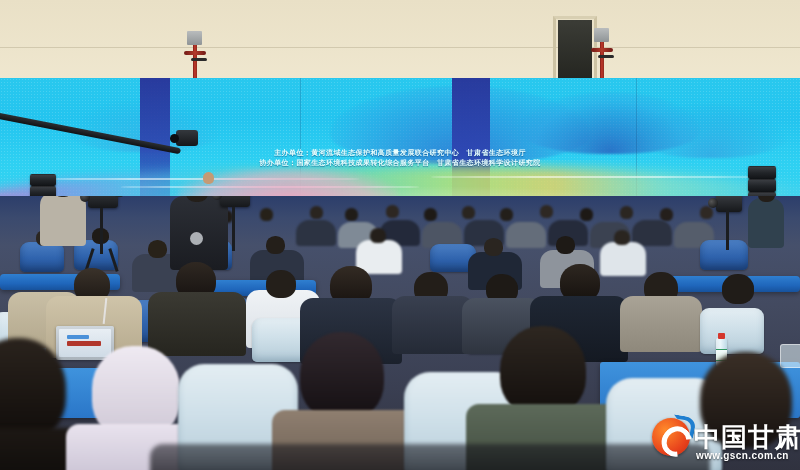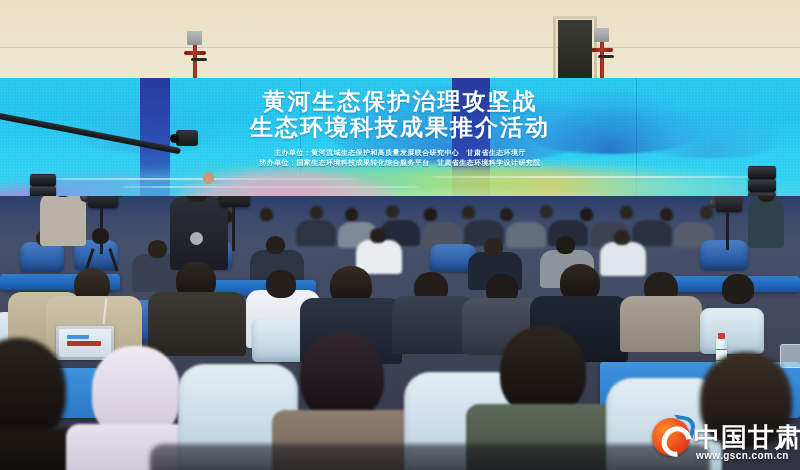--- a/index.html
+++ b/index.html
@@ -203,22 +203,20 @@
 
   <div class="wave">
     <div class="wave-grad"></div>
     <div class="wave-top"></div>
   </div>
   <div class="arc a1"></div>
   <div class="arc a2"></div>
   <div class="arc a3"></div>
   <div class="pink-glow"></div>
 
-  <div class="scr-text" id="title1">黄河生态保护治理攻坚战</div>
-  <div class="scr-text" id="title2">生态环境科技成果推介活动</div>
   <div class="org" id="org1">主办单位：黄河流域生态保护和高质量发展联合研究中心　甘肃省生态环境厅</div>
   <div class="org" id="org2">协办单位：国家生态环境科技成果转化综合服务平台　甘肃省生态环境科学设计研究院</div>
   <div id="place">甘肃·兰州</div>
 
   <div class="stage-floor"></div>
   <div class="stage-lip"></div>
 
   <div class="head blur-s" style="left:203px;top:172px;width:11px;height:12px;background:#c59a74;"></div>
   <div class="body blur-s" style="left:197px;top:183px;width:24px;height:22px;background:linear-gradient(180deg,#2b3a52,#1d2troubles;background:#26354c;"></div>
   <div style="position:absolute;left:185px;top:196px;width:52px;height:20px;background:linear-gradient(180deg,#f2f6f9,#d8e5ee);border-radius:2px;" class="blur-s"></div>

